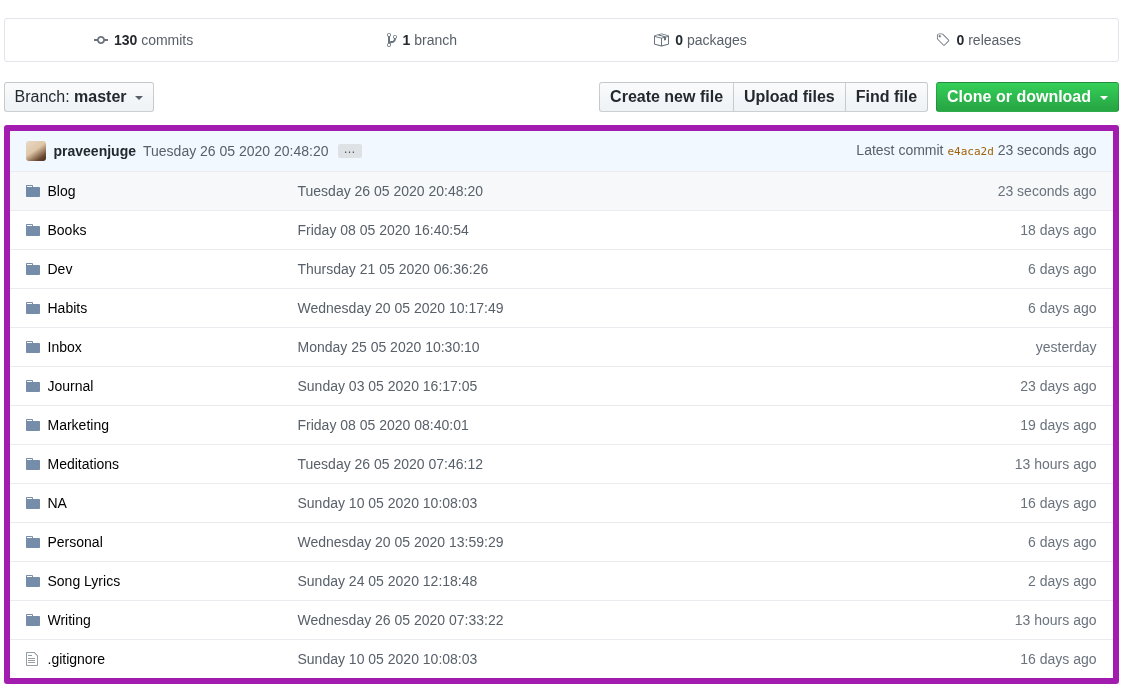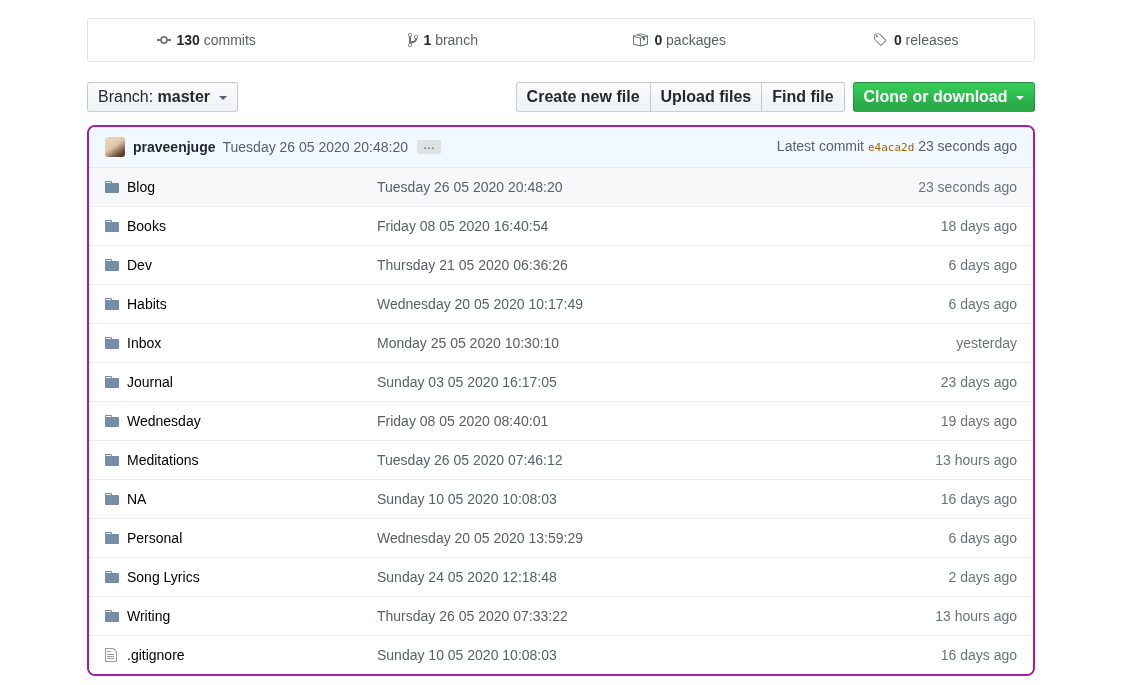--- a/index.html
+++ b/index.html
@@ -3,21 +3,21 @@
 <meta charset="utf-8">
 <style>
   * { box-sizing: border-box; margin: 0; padding: 0; }
   html, body { width: 1122px; height: 685px; overflow: hidden; }
   body {
     background: #ffffff;
     font-family: "Liberation Sans", "DejaVu Sans", sans-serif;
     font-size: 14px;
     color: #24292e;
   }
-  .container { width: 948px; margin: 0 auto; }
+  .container { width: 1115px; margin: 0 auto; }
 
   
   .stats-bar {
     margin-top: 18px;
     border: 1px solid #e1e4e8;
     border-radius: 3px;
     display: flex;
     padding: 11px 0;
   }
   .stat-item {
@@ -68,22 +68,22 @@
   .btn-green {
     background: linear-gradient(-180deg, #34d058, #28a745 90%);
     color: #ffffff;
     border-color: rgba(27,31,35,0.2);
   }
   .btn-green .caret { border-top-color: #ffffff; }
 
   
   .file-table {
     margin-top: 13px;
-    border: 2px solid #a21caf;
-    border-radius: 8px;
+    border: 6px solid #a21caf;
+    border-radius: 3px;
     overflow: hidden;
   }
   .commit-header {
     background: #f1f8ff;
     padding: 9px 16px;
     display: flex;
     align-items: center;
     line-height: 20px;
   }
   .avatar {
@@ -274,21 +274,21 @@
     <span class="cell-age">23 days ago</span>
   </div>
 
   <div class="file-row">
     <span class="cell-icon">
       <svg class="octicon" width="14" height="16" viewBox="0 0 14 16">
               <path d="M13 4H7V3c0-.66-.31-1-1-1H1c-.55 0-1 .45-1 1v10c0 .55.45 1 1 1h12c.55 0 1-.45 1-1V5c0-.55-.45-1-1-1zM6 4H1V3h5v1z"></path>
             </svg>
       
     </span>
-    <span class="cell-name"><a>Wednesday</a></span>
+    <span class="cell-name"><a>Marketing</a></span>
     <span class="cell-date">Friday 08 05 2020 08:40:01</span>
     <span class="cell-age">19 days ago</span>
   </div>
 
   <div class="file-row">
     <span class="cell-icon">
       <svg class="octicon" width="14" height="16" viewBox="0 0 14 16">
               <path d="M13 4H7V3c0-.66-.31-1-1-1H1c-.55 0-1 .45-1 1v10c0 .55.45 1 1 1h12c.55 0 1-.45 1-1V5c0-.55-.45-1-1-1zM6 4H1V3h5v1z"></path>
             </svg>
       
@@ -335,21 +335,21 @@
   </div>
 
   <div class="file-row">
     <span class="cell-icon">
       <svg class="octicon" width="14" height="16" viewBox="0 0 14 16">
               <path d="M13 4H7V3c0-.66-.31-1-1-1H1c-.55 0-1 .45-1 1v10c0 .55.45 1 1 1h12c.55 0 1-.45 1-1V5c0-.55-.45-1-1-1zM6 4H1V3h5v1z"></path>
             </svg>
       
     </span>
     <span class="cell-name"><a>Writing</a></span>
-    <span class="cell-date">Thursday 26 05 2020 07:33:22</span>
+    <span class="cell-date">Wednesday 26 05 2020 07:33:22</span>
     <span class="cell-age">13 hours ago</span>
   </div>
 
   <div class="file-row">
     <span class="cell-icon">
       
       <svg class="octicon file-glyph" width="12" height="16" viewBox="0 0 12 16">
               <path d="M6 5H2V4h4v1zM2 8h7V7H2v1zm0 2h7V9H2v1zm0 2h7v-1H2v1zm10-7.5V14c0 .55-.45 1-1 1H1c-.55 0-1-.45-1-1V2c0-.55.45-1 1-1h7.5L12 4.5zM11 5L8 2H1v12h10V5z"></path>
             </svg>
     </span>

